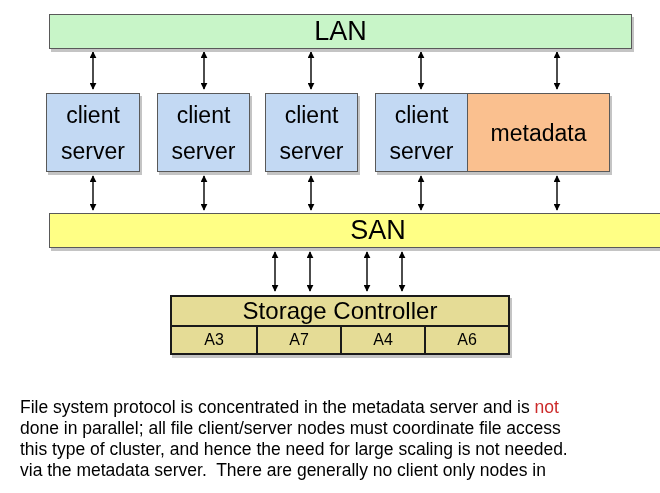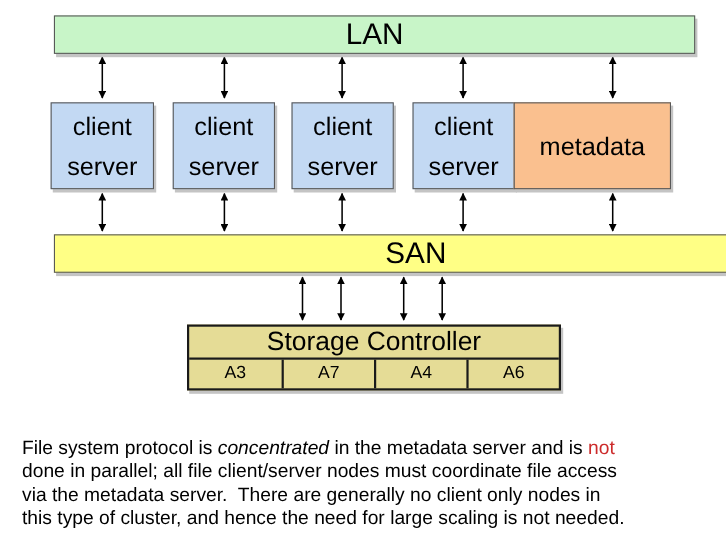--- a/index.html
+++ b/index.html
@@ -45,21 +45,21 @@
   .storage-grid{display:grid;grid-template-columns:repeat(4,1fr);}
   .storage-grid .cell{
     height:26px;box-sizing:border-box;display:flex;align-items:center;justify-content:center;
     font-size:16px;
   }
   .storage-grid .cell:not(:nth-child(4n+1)){border-left:2px solid var(--table_border);}
   .storage-grid .cell:nth-child(n+5){border-top:2px solid var(--table_border);}
 
   .caption{position:absolute;left:20px;top:397px;font-size:17.5px;}
   .caption .cap-line{white-space:pre;height:21px;line-height:21px;}
-  .caption .italic{font-style:italic;}
+  .caption .italic{}
   .caption .red{color:var(--caption_red);}
 </style>
 </head>
 <body>
 
 <div class="stage">
 
   <svg class="arrows" viewBox="0 0 660 493">
     <defs>
       <marker id="ah" viewBox="0 0 10 10" refX="9" refY="5" markerWidth="7" markerHeight="7" markerUnits="userSpaceOnUse" orient="auto-start-reverse">
@@ -120,17 +120,17 @@
         <div class="cell">A3</div>
         <div class="cell">A7</div>
         <div class="cell">A4</div>
         <div class="cell">A6</div>
       </div>
   </div>
 
   <div class="caption" id="caption">
       <div class="cap-line"><span>File system protocol is </span><span class="italic">concentrated</span><span> in the metadata server and is </span><span class="red">not</span></div>
       <div class="cap-line"><span>done in parallel; all file client/server nodes must coordinate file access</span></div>
+      <div class="cap-line"><span>this type of cluster, and hence the need for large scaling is not needed.</span></div>
       <div class="cap-line"><span>via the metadata server.  There are generally no client only nodes in</span></div>
-      <div class="cap-line"><span>this type of cluster, and hence the need for large scaling is not needed.</span></div>
     </div>
 
 </div>
 
 </body></html>

